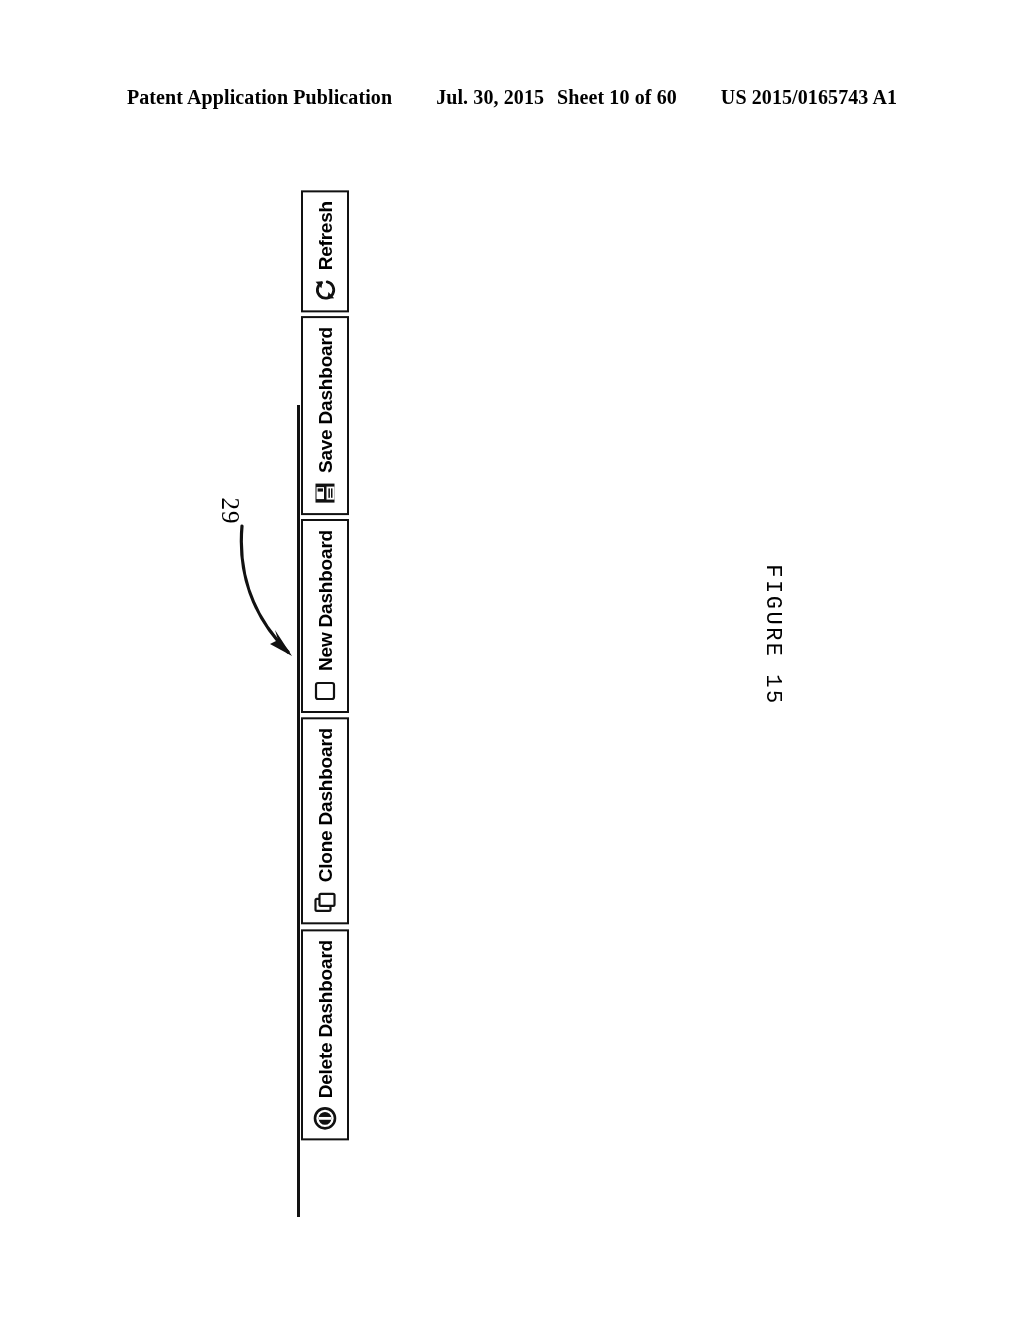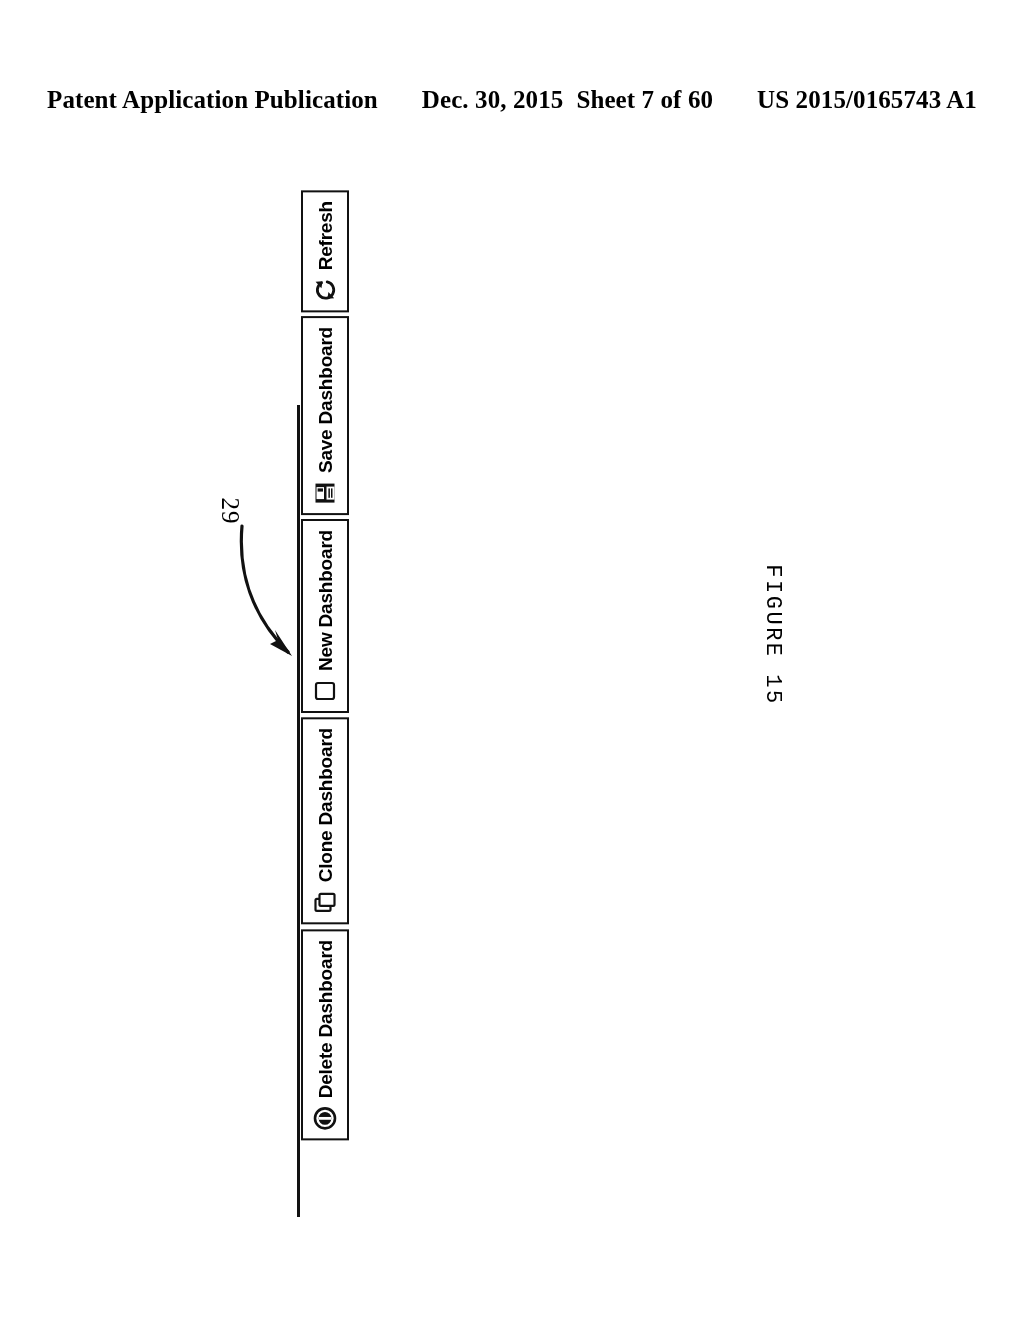--- a/index.html
+++ b/index.html
@@ -21,21 +21,21 @@
     position: absolute;
     top: 86px;
     left: 0;
     width: 1024px;
     height: 30px;
     display: flex;
     justify-content: center;
     align-items: baseline;
     font-family: "Liberation Serif", serif;
     font-weight: bold;
-    font-size: 25px;
+    font-size: 20px;
     letter-spacing: 0.1px;
     white-space: nowrap;
   }
   .hdr-pub      { margin-right: 44px; }
   .hdr-date     { margin-right: 13px; }
   .hdr-sheet    { margin-right: 44px; }
   .hdr-patno    { }
 
   
   .figure-area {
@@ -139,22 +139,22 @@
     letter-spacing: 2.5px;
     white-space: nowrap;
     color: #000000;
   }
 </style>
 </head>
 <body>
 
 <div class="page-header">
   <span class="hdr-pub">Patent Application Publication</span>
-  <span class="hdr-date">Dec. 30, 2015</span>
-  <span class="hdr-sheet">Sheet 7 of 60</span>
+  <span class="hdr-date">Jul. 30, 2015</span>
+  <span class="hdr-sheet">Sheet 10 of 60</span>
   <span class="hdr-patno">US 2015/0165743 A1</span>
 </div>
 
 <div class="figure-area">
 
   <div class="toolbar-rule"></div>
 
   <div class="refnum">29</div>
 
   <svg class="leader" viewBox="0 0 120 160">

